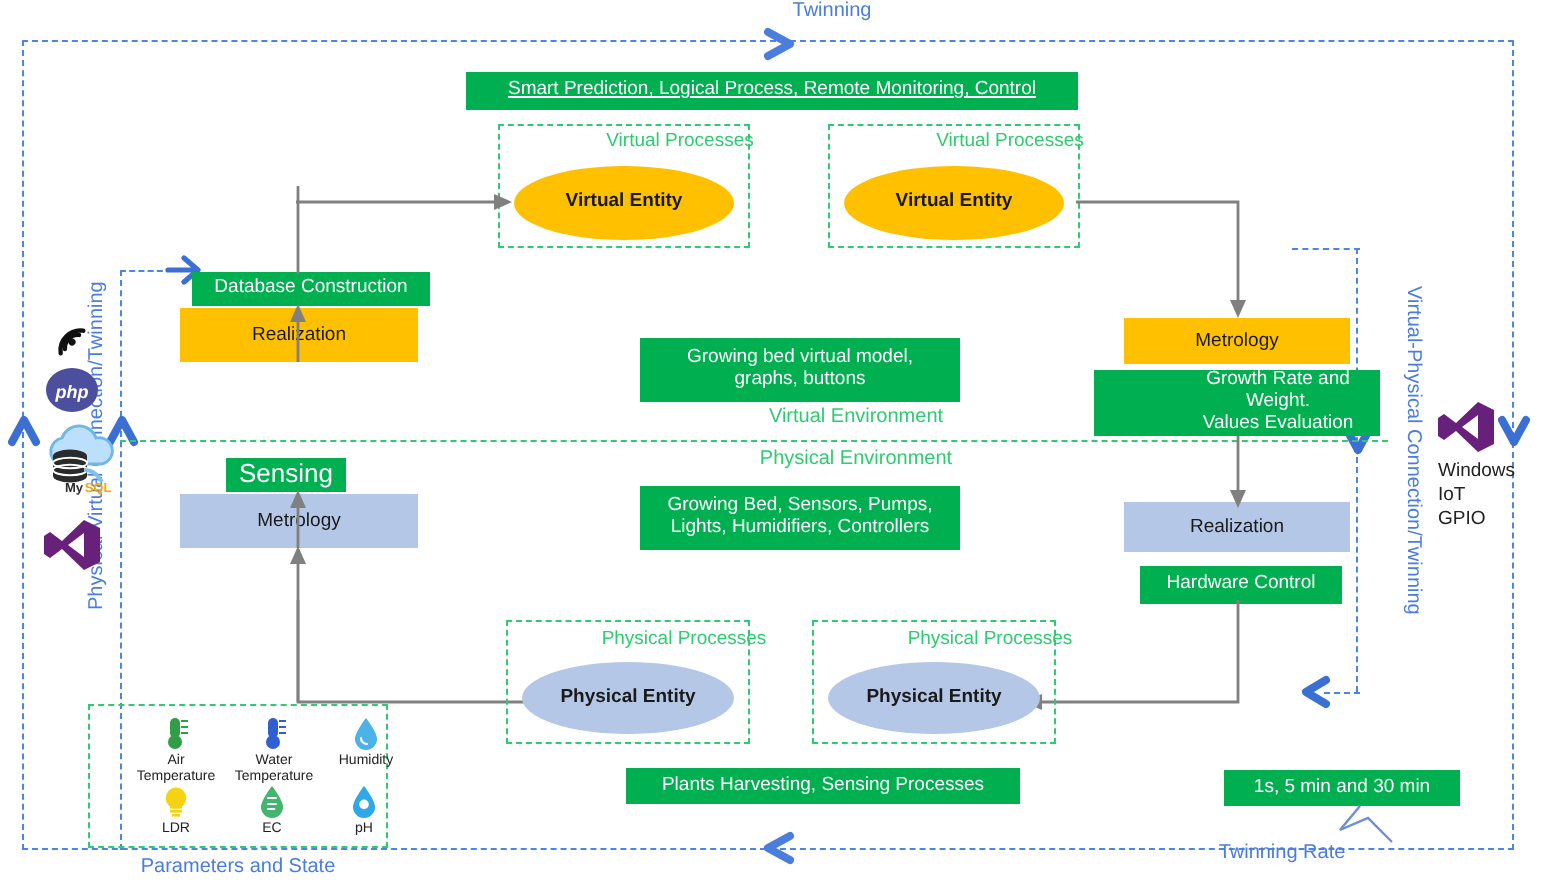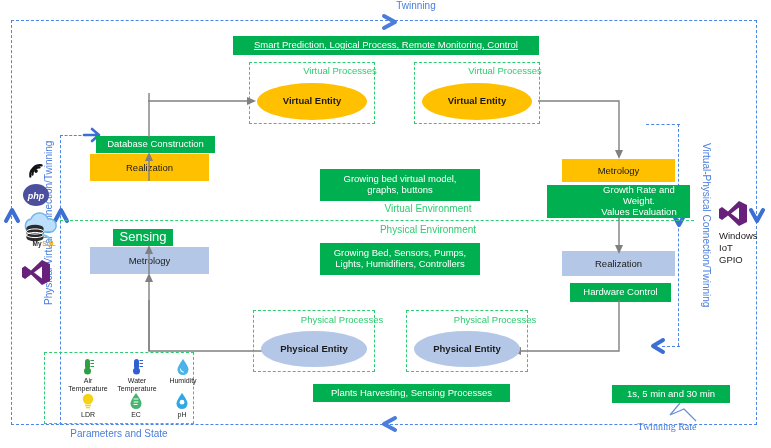--- a/index.html
+++ b/index.html
@@ -161,21 +161,21 @@
   <div class="abs ell ell-b" style="left:414px;top:331px;width:106px;height:36px;font-size:9.5px;font-weight:bold;">
     <span style="white-space:pre-line;">Physical Entity</span>
   </div>
 
   <div class="abs gbox" style="left:291px;top:384px;width:197px;height:18px;font-size:9.5px;margin-left:22px;">Plants Harvesting, Sensing Processes</div>
 
   <div class="abs gbox" style="left:612px;top:385px;width:118px;height:18px;font-size:9.5px;">1s, 5 min and 30 min</div>
   <svg class="abs" style="left:650px;top:403px;width:62px;height:22px;">
     <path d="M30 0 L20 12 L34 6 L46 18" fill="none" stroke="#6b8fd6" stroke-width="1.2"></path>
   </svg>
-  <div class="abs blabel" style="left:612px;top:421px;width:110px;font-size:10px;font-family:Liberation Serif, serif;">Twinning Rate</div>
+  <div class="abs blabel" style="left:586px;top:421px;width:110px;font-size:10px;">Twinning Rate</div>
 
   <div class="abs gdash" style="left:44px;top:352px;width:150px;height:72px;"></div>
   <div class="abs blabel" style="left:44px;top:428px;width:150px;font-size:10px;">Parameters and State</div>
 
   <div class="sensor" style="left:64px;top:358px;width:48px;">
     <svg width="16" height="18" viewBox="0 0 16 18" style="margin:0 auto;">
       <rect x="5" y="1" width="5" height="10" rx="2.5" fill="#2f9e44"></rect>
       <circle cx="7.5" cy="13" r="3.5" fill="#2f9e44"></circle>
       <rect x="10.5" y="2" width="3.5" height="1" fill="#2f9e44"></rect>
       <rect x="10.5" y="5" width="3.5" height="1" fill="#2f9e44"></rect>

